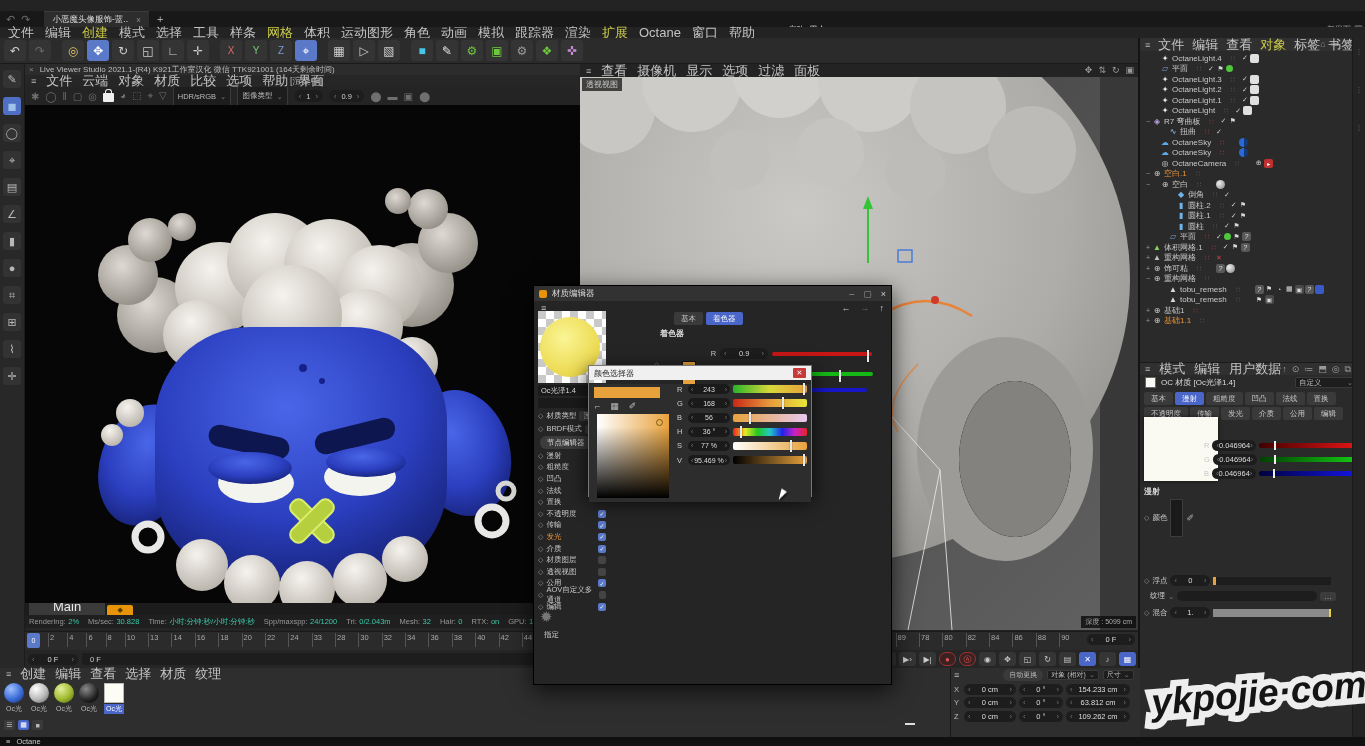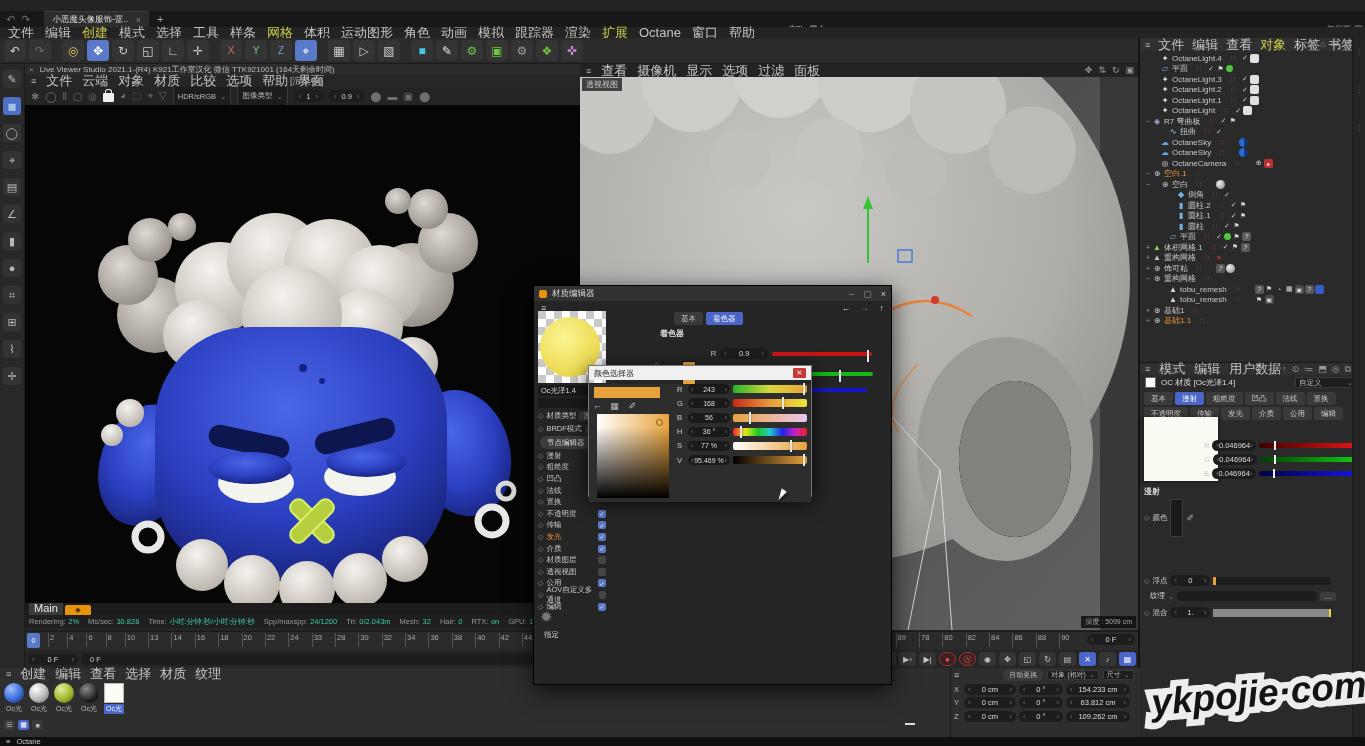--- a/index.html
+++ b/index.html
@@ -56,21 +56,21 @@
   .vt-target::before{content:"◎"}.vt-sphere::before{content:"◕"}.vt-region::before{content:"⬚"}
   .vt-pick::before{content:"⌖"}.vt-shield::before{content:"▽"}
   .vt-dot::before{content:"⬤"}.vt-bar::before{content:"▬"}.vt-cam::before{content:"▣"}
   .lock{width:11px;height:9px;background:#f0f0f0;border-radius:1px;position:relative;margin-top:3px}
   .lock::before{content:"";position:absolute;left:2px;top:-4px;width:5px;height:5px;border:1.5px solid #f0f0f0;border-bottom:none;border-radius:3px 3px 0 0}
   .vsel{height:20px;background:#1d1d1d;border:1px solid #3a3a3a;border-radius:2px;color:#bbb;font-size:7.5px;display:flex;align-items:center;padding:0 4px;gap:4px}
   .stepper{height:12px;background:#1d1d1d;border-radius:6px;color:#ccc;font-size:7.5px;display:flex;align-items:center;padding:0 5px;gap:5px}
   .arr{color:#777}
   .canvas{position:relative;width:555px;height:498px;background:#060606;overflow:hidden}
   .vtabs{height:12px;background:#1c1c1c;display:flex;align-items:flex-end;gap:2px;padding-left:4px}
-  .vtab{background:#3a3a3a;color:#e8e8e8;font-size:11px;padding:1px 5px;border-radius:2px 2px 0 0}
+  .vtab{background:#3a3a3a;color:#e8e8e8;font-size:13px;padding:1px 24px;border-radius:2px 2px 0 0}
   .otab{background:#e8940a;width:26px;height:10px;border-radius:2px 2px 0 0;display:flex;align-items:center;justify-content:center;color:#5a3a00;font-size:7px}
   .vstats{height:13px;background:#1f1f1f;display:flex;align-items:center;gap:9px;padding-left:4px;white-space:nowrap;overflow:hidden}
   .sk{color:#989898;font-size:7.5px}.sv{color:#3cc8a8;font-size:7.5px}
   
   .vp{left:580px;top:64px;width:558px;height:566px;background:#474747;overflow:hidden}
   .vpmenu{position:absolute;left:0;top:0;width:558px;height:13px;background:#232323;display:flex;align-items:center;gap:10px;padding-left:6px;z-index:3}
   .vpcorner{position:absolute;right:4px;top:1px;display:flex;gap:6px;color:#9a9a9a;font-size:9px}
   .vplabel{position:absolute;left:2px;top:14px;background:rgba(20,20,20,.75);color:#c8c8c8;font-size:8px;padding:1px 4px;z-index:3}
   .vpdepth{position:absolute;right:2px;bottom:2px;background:rgba(15,15,15,.85);color:#aaa;font-size:7px;padding:1px 4px;z-index:3}
   

